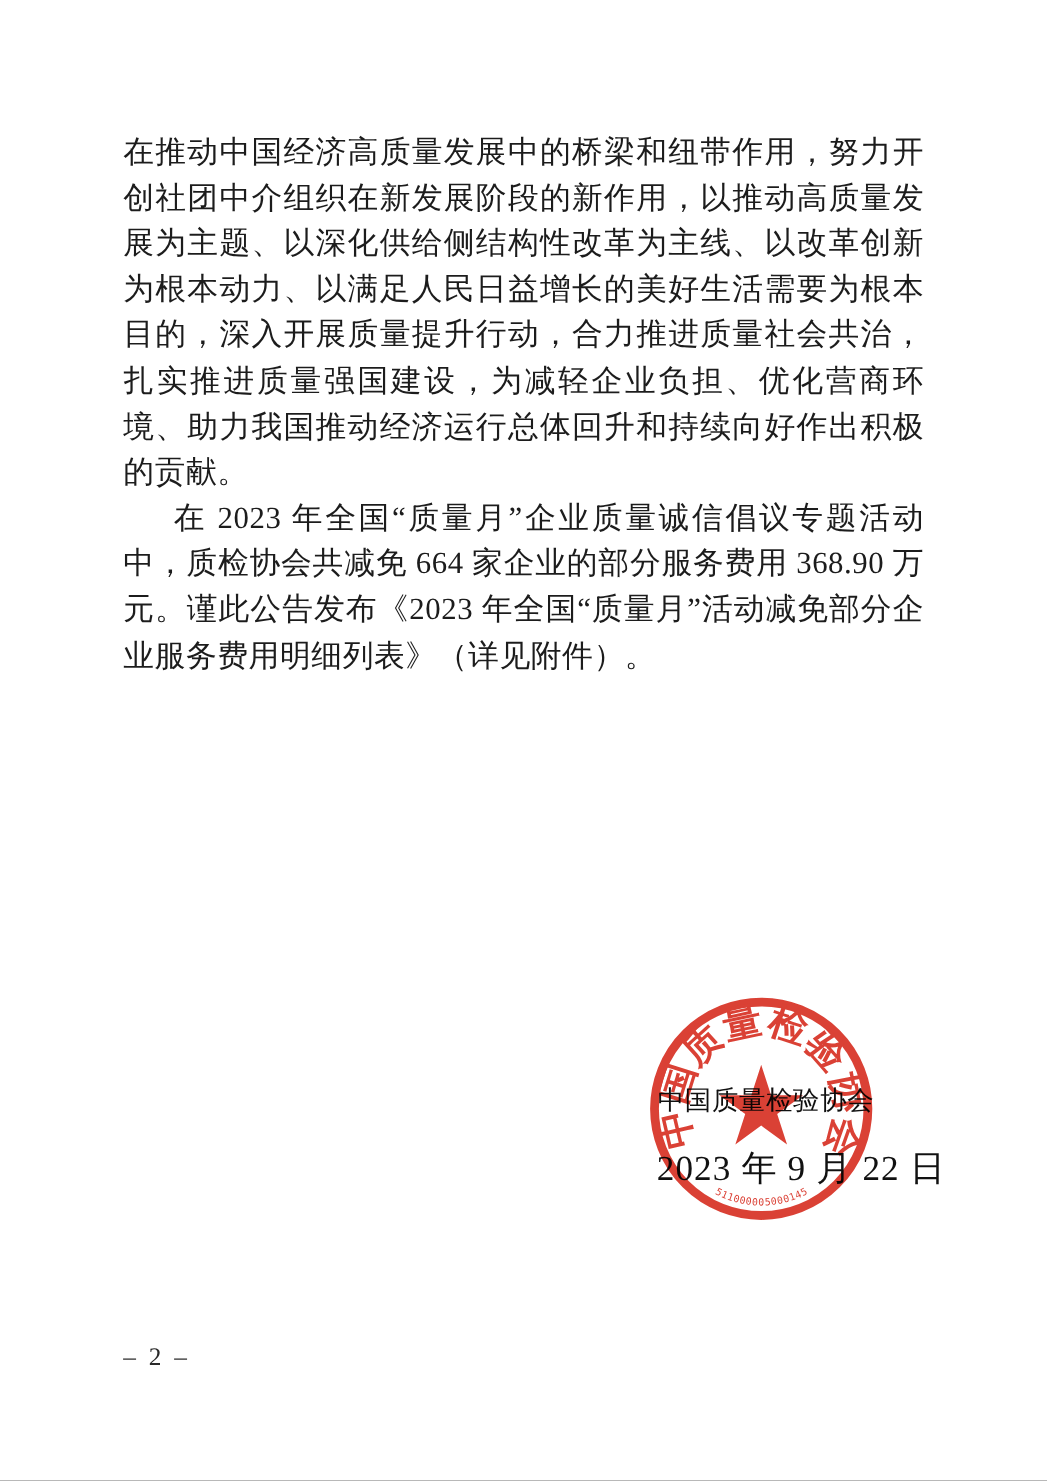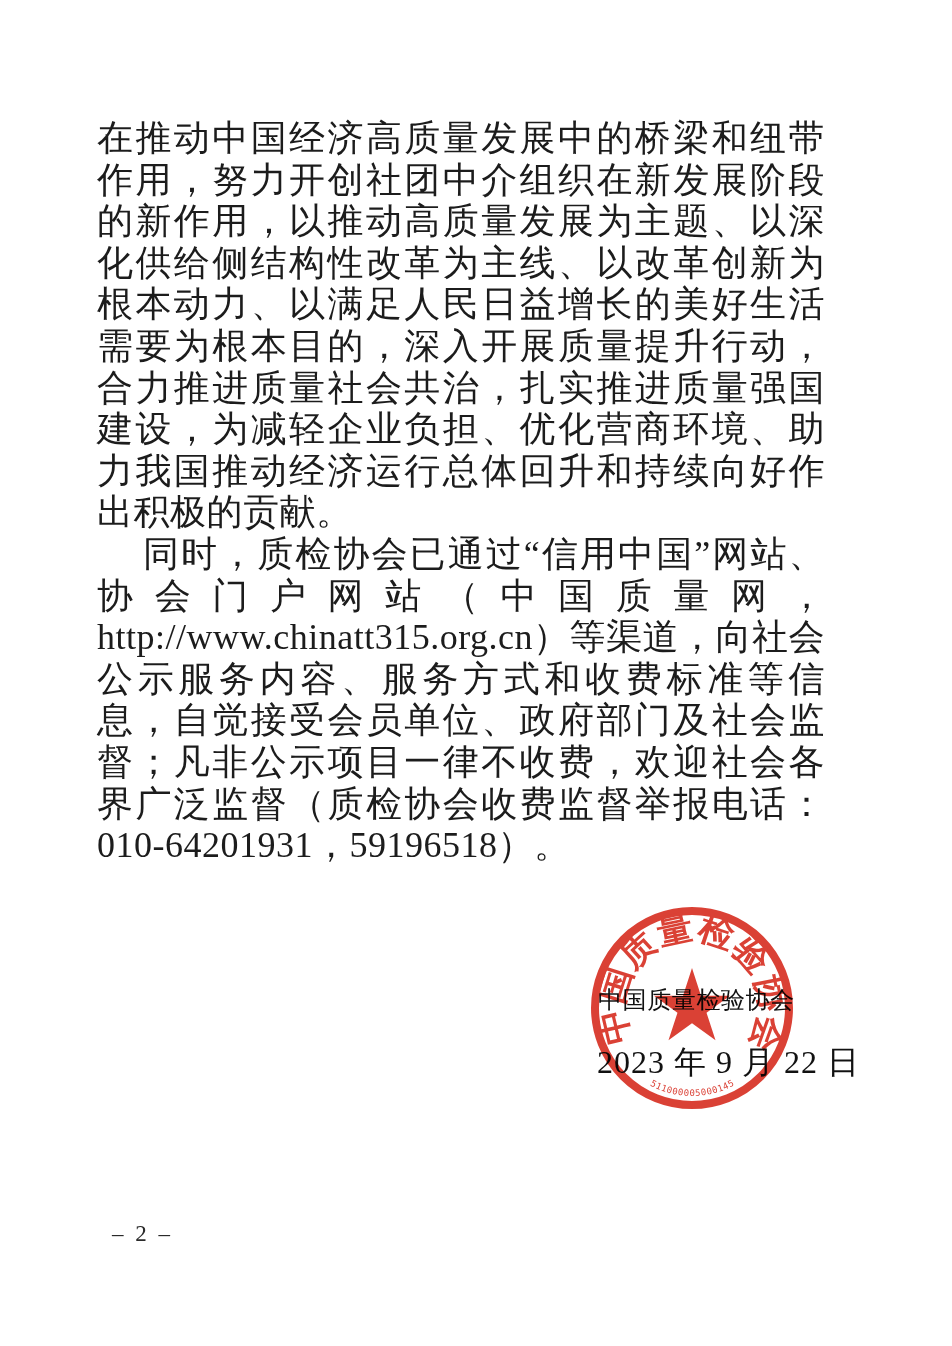--- a/index.html
+++ b/index.html
@@ -9,24 +9,24 @@
     width: 952px;
     height: 1346px;
     margin: 0 auto;
     background: #ffffff;
     overflow: hidden;
     font-family: "Liberation Serif", "DejaVu Serif", serif;
     color: #1c1c1c;
   }
   .body-text {
     position: absolute;
-    left: 97px;
+    left: 112px;
     top: 118px;
     width: 728px;
-    font-size: 36px;
+    font-size: 28px;
     line-height: 41.6px;
     text-align: justify;
     text-align-last: left;
     letter-spacing: 0.5px;
   }
   .para { margin: 0; }
   .para.indent { text-indent: 46px; }
   .para.attachment { margin-top: 41.6px; text-indent: 46px; }
   .signature-block {
     position: absolute;
@@ -76,21 +76,21 @@
   .seal .ring-chars { font-size: 35px; letter-spacing: 1px; font-weight: bold; }
   .seal .ring-code { font-size: 9px; letter-spacing: 0.5px; font-family: "DejaVu Sans Mono", monospace; }
 </style>
 </head>
 <body>
 
 <div class="page">
 
   <div class="body-text">
     <p class="para">在推动中国经济高质量发展中的桥梁和纽带作用，努力开创社团中介组织在新发展阶段的新作用，以推动高质量发展为主题、以深化供给侧结构性改革为主线、以改革创新为根本动力、以满足人民日益增长的美好生活需要为根本目的，深入开展质量提升行动，合力推进质量社会共治，扎实推进质量强国建设，为减轻企业负担、优化营商环境、助力我国推动经济运行总体回升和持续向好作出积极的贡献。</p>
-    <p class="para indent">同时，质检协会已通过“信用中国”网站、协会门户网站（中国质量网，http://www.chinatt315.org.cn）等渠道，向社会公示服务内容、服务方式和收费标准等信息，自觉接受会员单位、政府部门及社会监督；凡非公示项目一律不收费，欢迎社会各界广泛监督（质检协会收费监督举报电话：010-64201931，59196518）。</p>
+    <p class="para indent">在 2023 年全国“质量月”企业质量诚信倡议专题活动中，质检协会共减免 664 家企业的部分服务费用 368.90 万元。谨此公告发布《2023 年全国“质量月”活动减免部分企业服务费用明细列表》（详见附件）。</p>
   </div>
 
   <div class="signature-block">
 
     <svg class="seal" viewBox="0 0 216 216" xmlns="http://www.w3.org/2000/svg">
 
       <circle cx="108" cy="108" r="97" fill="none" stroke="#d9372b" stroke-width="8"></circle>
 
       <polygon points="108,68 116.98,95.64 146.04,95.64 122.53,112.72 131.51,140.36 108,123.28 84.49,140.36 93.47,112.72 69.96,95.64 99.02,95.64" fill="#d9372b"></polygon>
 

